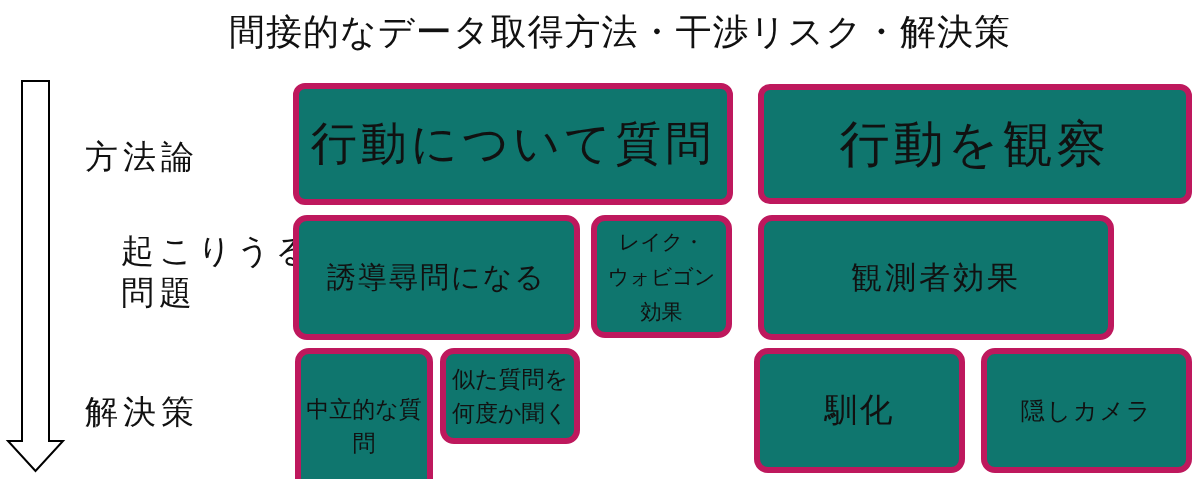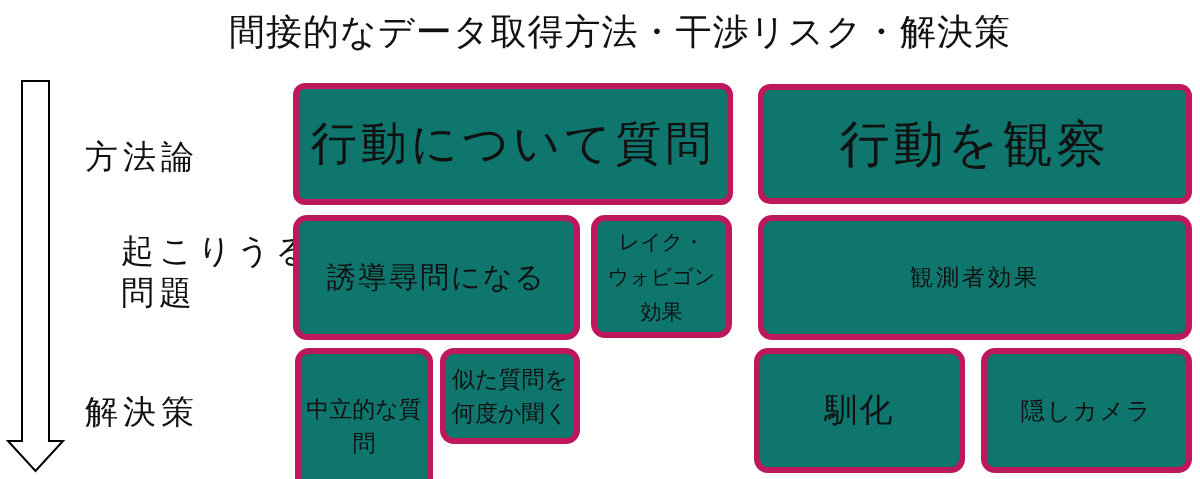--- a/index.html
+++ b/index.html
@@ -54,21 +54,21 @@
     justify-content: center;
     text-align: center;
     color: #111111;
     white-space: pre-line;
   }
   .box.method { font-size: 46px; letter-spacing: 4px; border-radius: 12px; }
   .box.b-ask      { left: 293px; top:  83px; width: 440px; height: 122px; }
   .box.b-observe  { left: 758px; top:  84px; width: 434px; height: 120px; font-size: 50px; }
   .box.b-leading  { left: 293px; top: 215px; width: 287px; height: 125px; font-size: 29px; letter-spacing: 2px; }
   .box.b-wobegon  { left: 591px; top: 215px; width: 141px; height: 123px; font-size: 21px; line-height: 35px; }
-  .box.b-obseff   { left: 758px; top: 215px; width: 434px; height: 125px; font-size: 23px; letter-spacing: 3px; }
+  .box.b-obseff   { left: 758px; top: 215px; width: 356px; height: 125px; font-size: 31px; letter-spacing: 3px; }
   .box.b-neutral  { left: 295px; top: 348px; width: 138px; height: 156px; font-size: 23px; line-height: 34px; }
   .box.b-repeat   { left: 440px; top: 348px; width: 140px; height: 96px; font-size: 23px; line-height: 34px; text-align: center; }
   .box.b-habit    { left: 754px; top: 348px; width: 211px; height: 125px; font-size: 33px; letter-spacing: 2px; }
   .box.b-camera   { left: 981px; top: 348px; width: 211px; height: 125px; font-size: 24px; letter-spacing: 2px; }
 </style>
 </head>
 <body>
 
 <div class="canvas">
 

